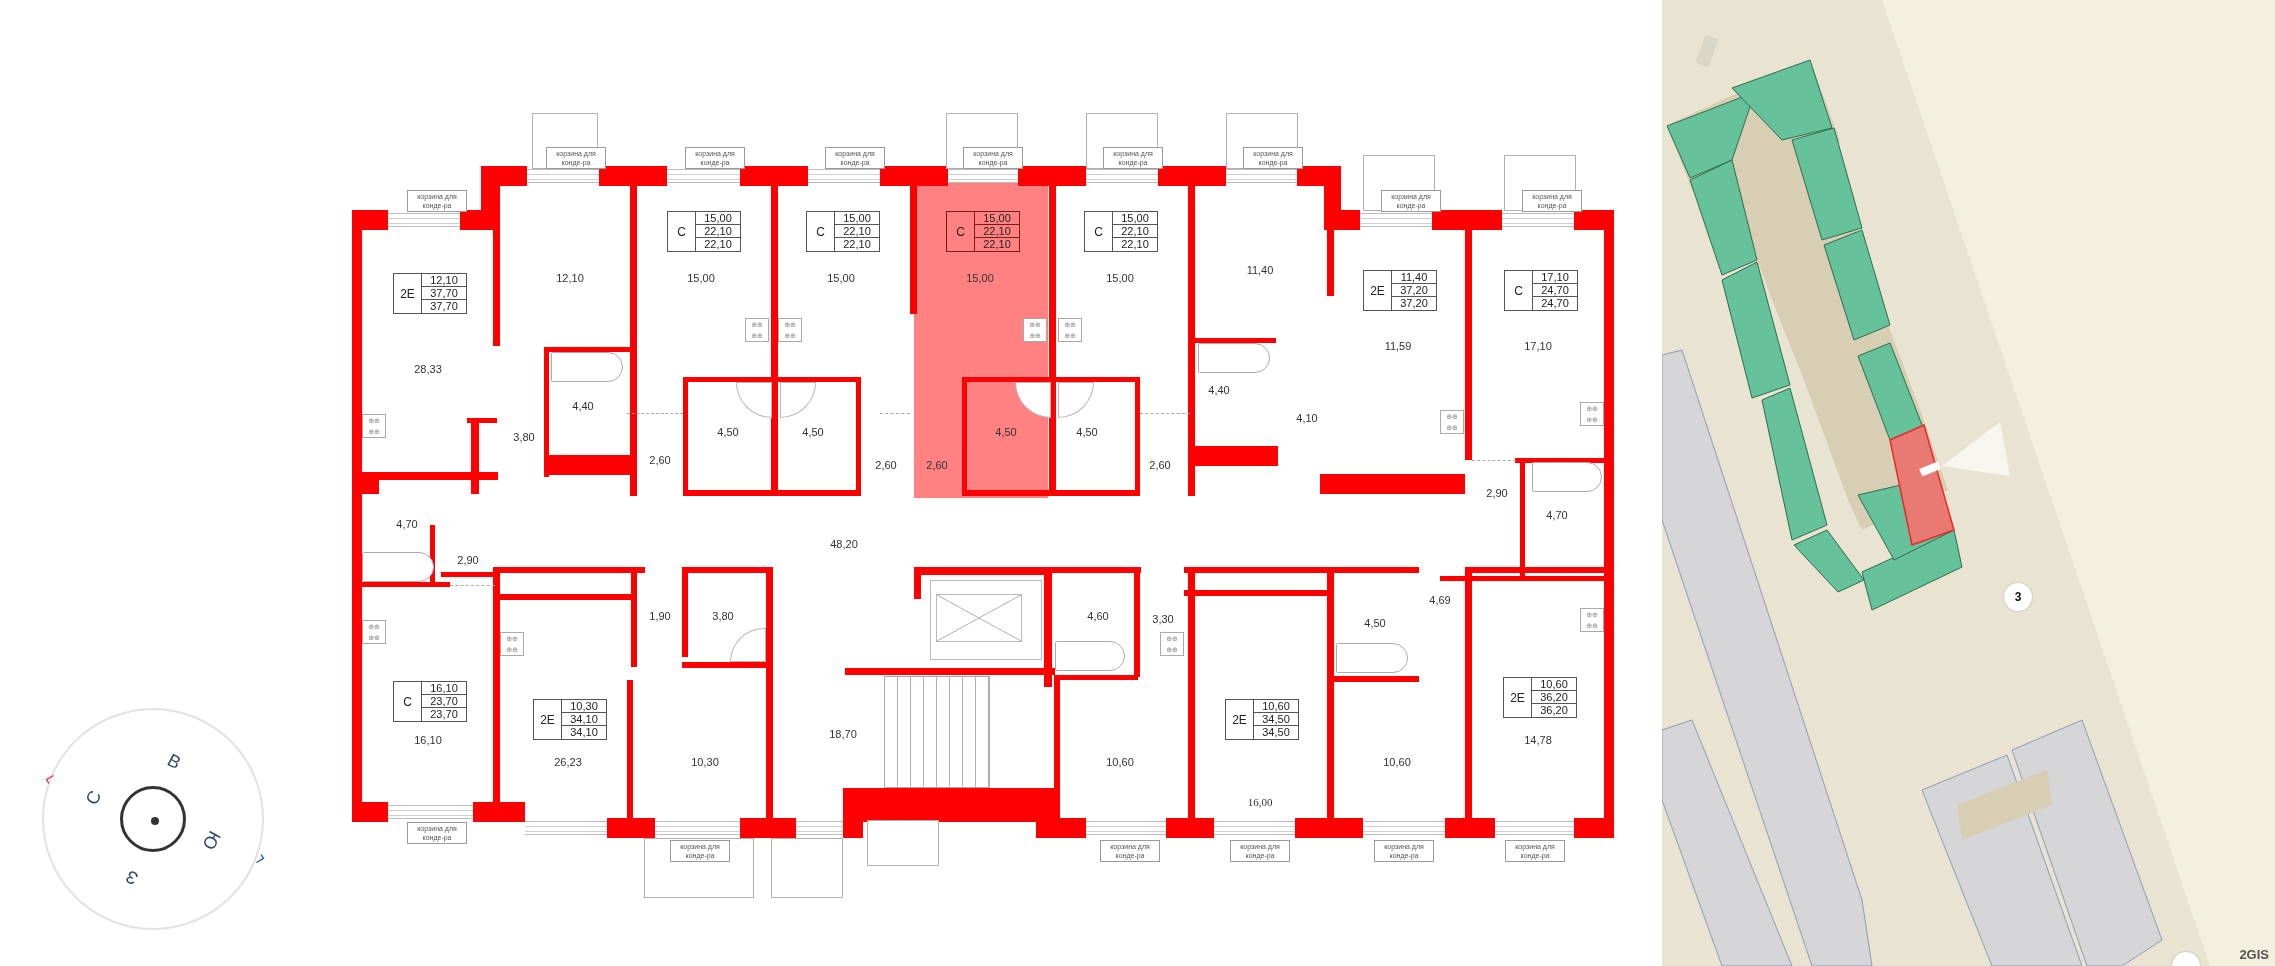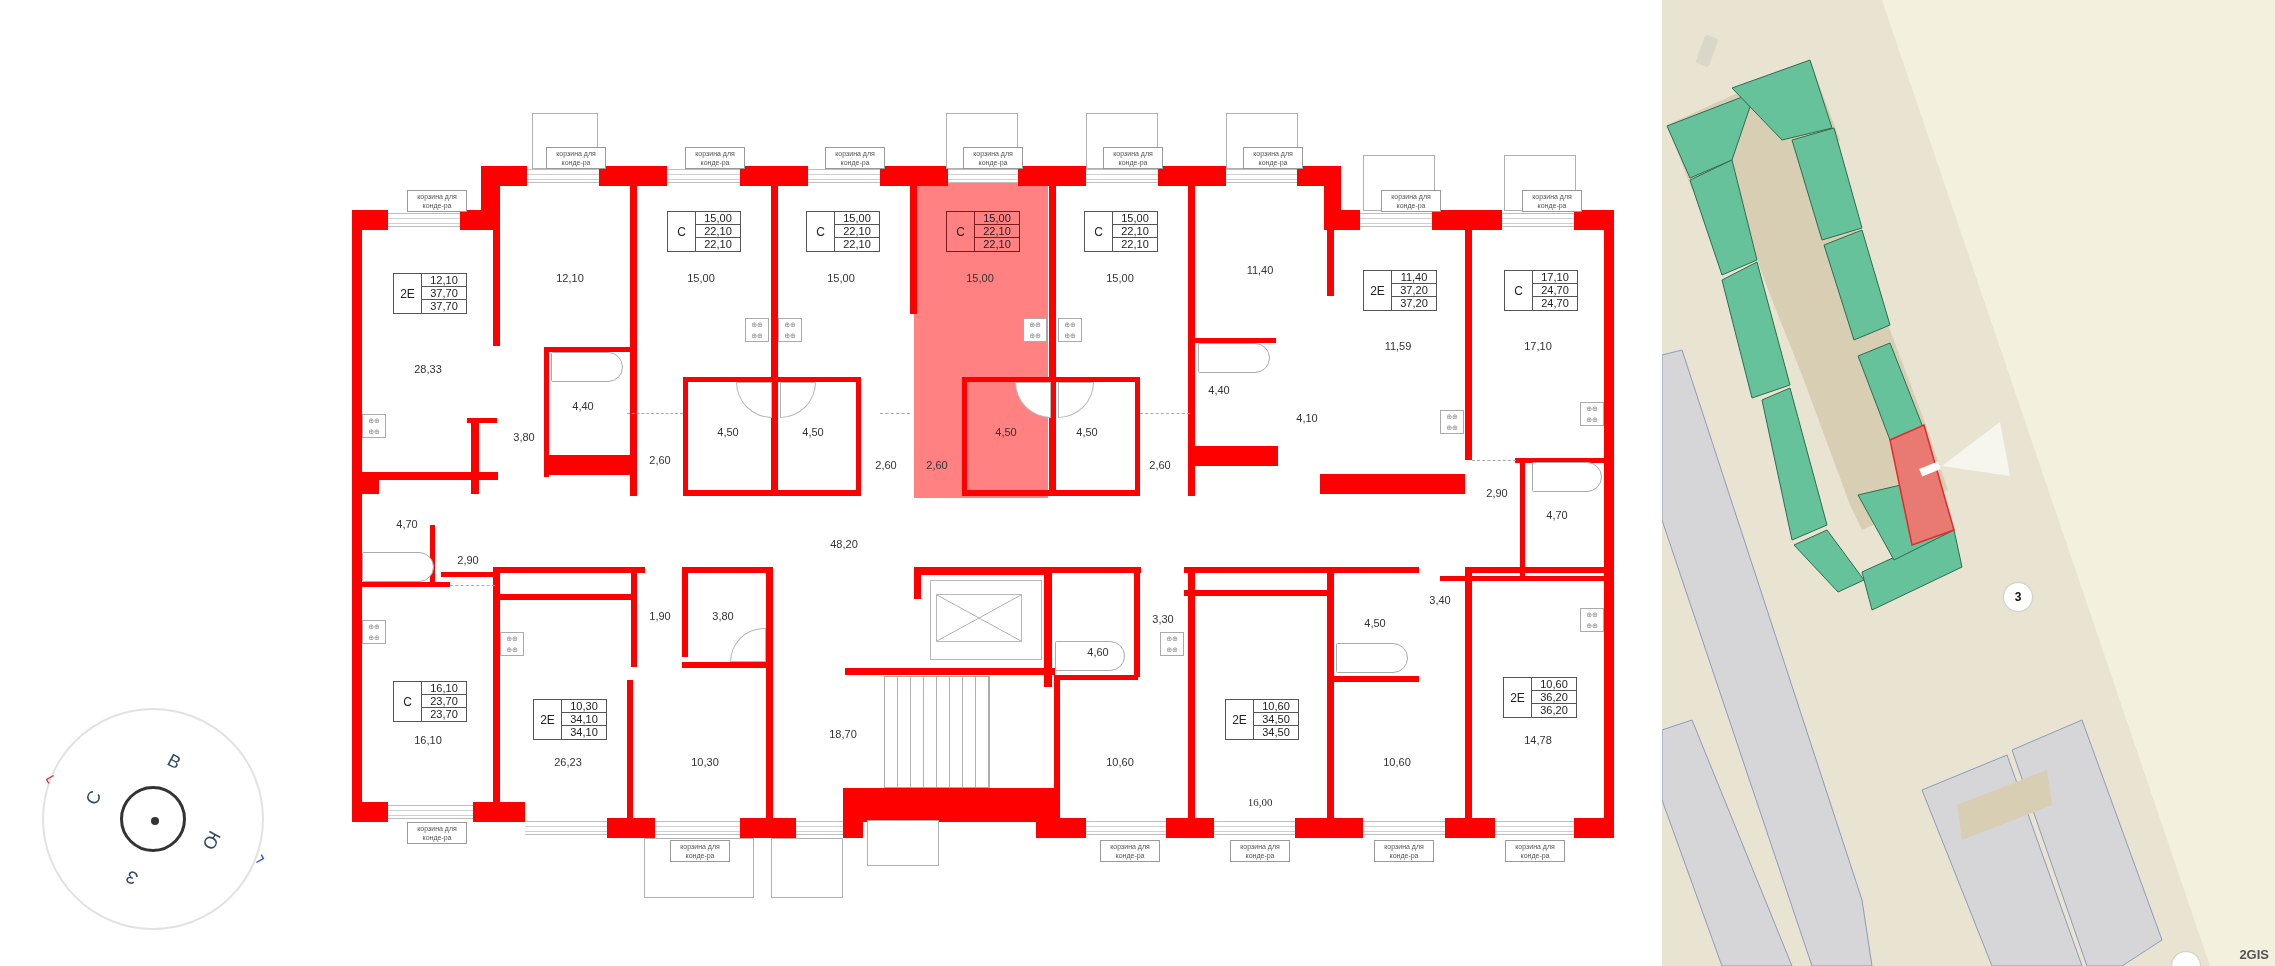--- a/index.html
+++ b/index.html
@@ -247,26 +247,26 @@
 
   <div class="area" style="left:844px;top:544px;">48,20</div>
 
   <div class="area" style="left:428px;top:740px;">16,10</div>
   <div class="area" style="left:568px;top:762px;">26,23</div>
   <div class="area" style="left:705px;top:762px;">10,30</div>
   <div class="area" style="left:660px;top:616px;">1,90</div>
   <div class="area" style="left:723px;top:616px;">3,80</div>
   <div class="area" style="left:843px;top:734px;">18,70</div>
   <div class="area" style="left:1120px;top:762px;">10,60</div>
-  <div class="area" style="left:1098px;top:616px;margin-top:36px;">4,60</div>
+  <div class="area" style="left:1098px;top:616px;">4,60</div>
   <div class="area" style="left:1163px;top:619px;">3,30</div>
   <div class="area" style="left:1260px;top:802px;font-family:Liberation Serif, serif;">16,00</div>
   <div class="area" style="left:1397px;top:762px;">10,60</div>
   <div class="area" style="left:1375px;top:623px;">4,50</div>
-  <div class="area" style="left:1440px;top:600px;">3,40</div>
+  <div class="area" style="left:1440px;top:600px;">4,69</div>
   <div class="area" style="left:1538px;top:740px;">14,78</div>
 
   <div class="legend" style="left:393px;top:273px;">
     <div class="type">2E</div>
     <div class="v">12,10</div>
     <div class="v">37,70</div>
     <div class="v">37,70</div>
   </div>
   <div class="legend" style="left:667px;top:211px;">
     <div class="type">C</div>

